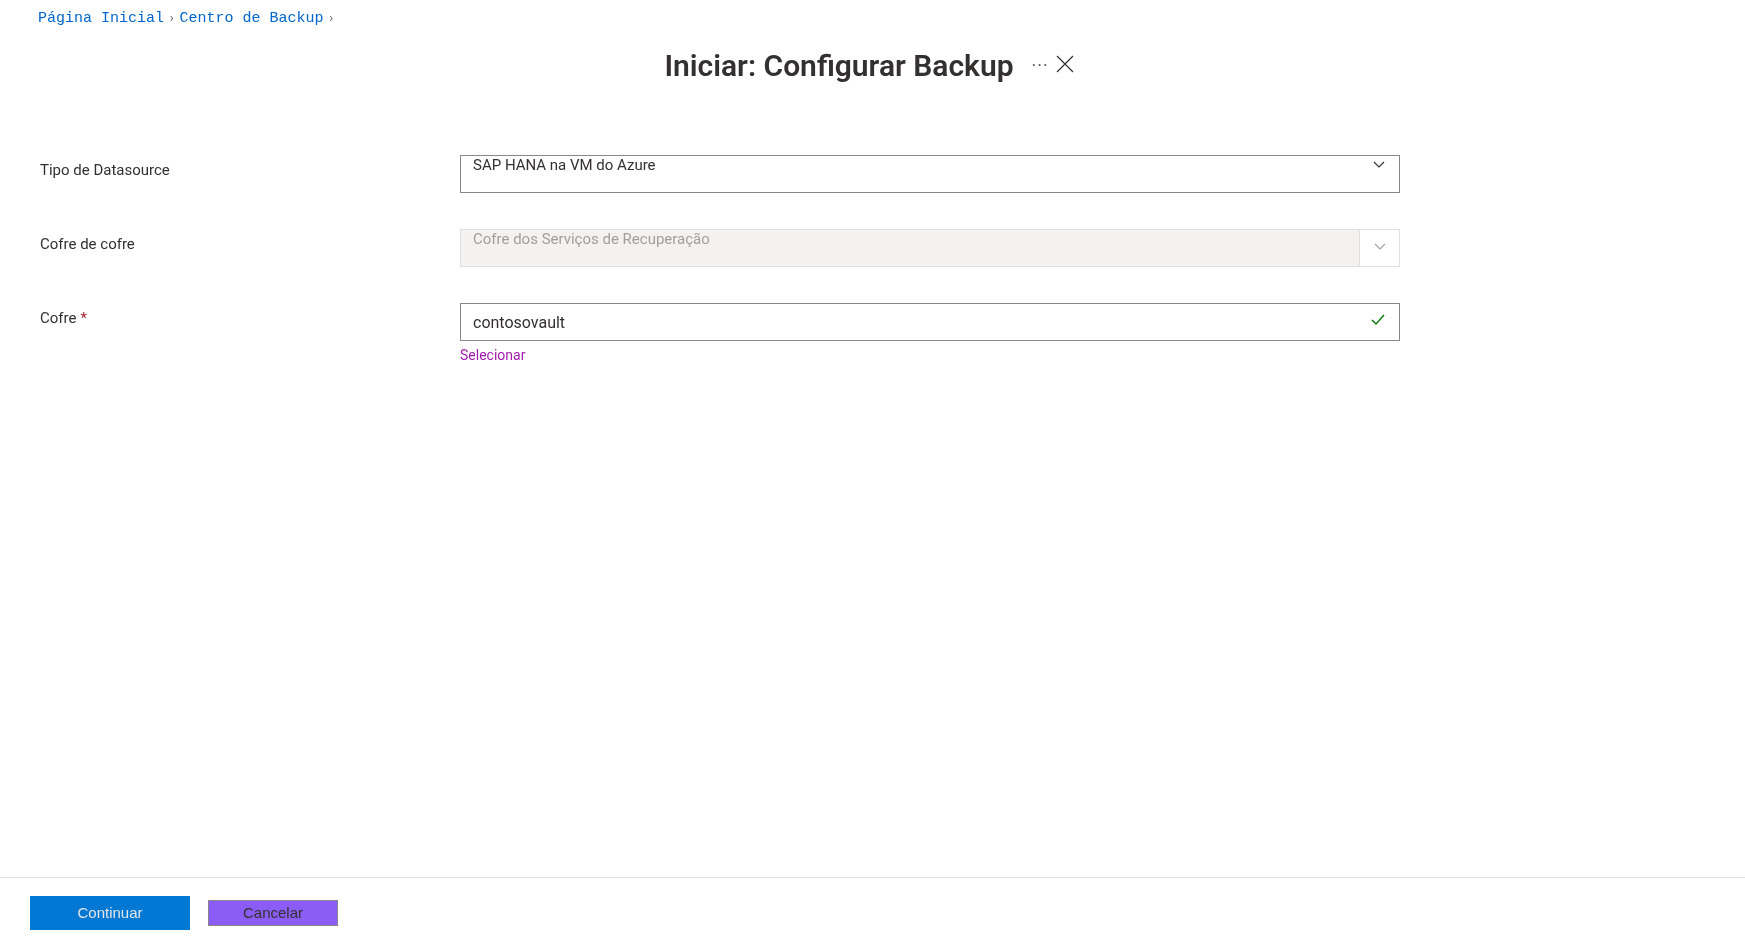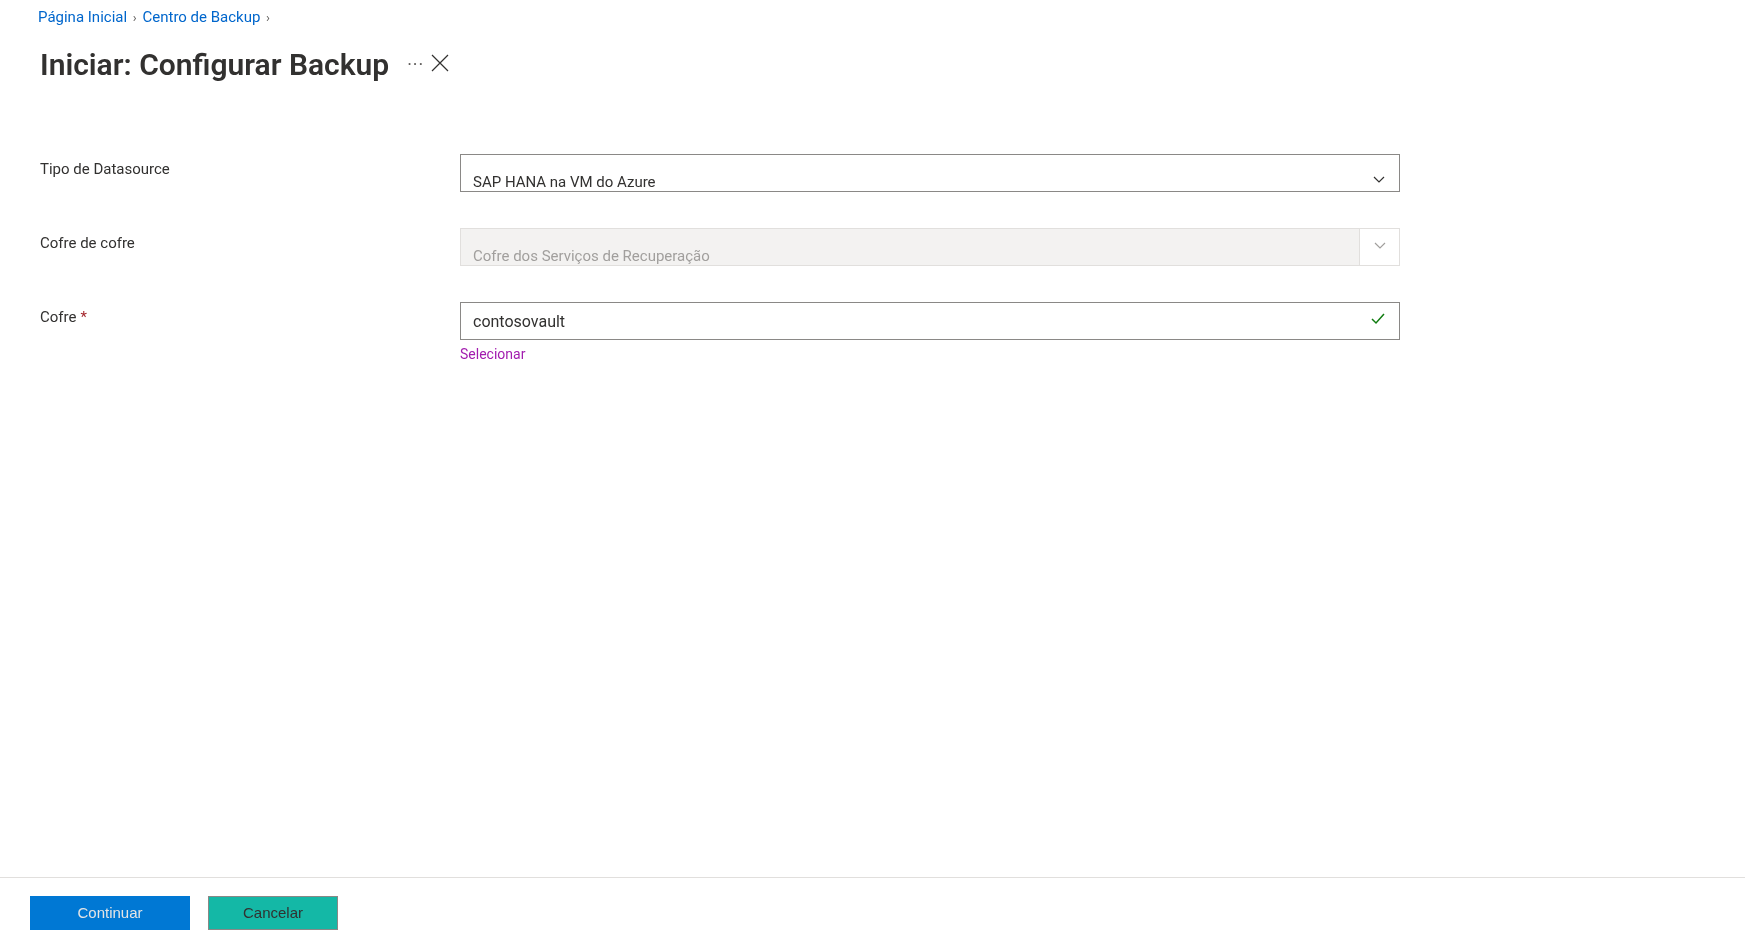--- a/index.html
+++ b/index.html
@@ -17,30 +17,31 @@
       position: relative;
       overflow: hidden;
     }
     .breadcrumb {
       padding: 8px 0 0 38px;
       font-size: 15px;
     }
     .breadcrumb a {
       color: #0066cc;
       text-decoration: none;
+      font-family: Liberation Mono, monospace;
     }
     .breadcrumb .sep {
       color: #605e5c;
       margin: 0 2px;
       font-size: 13px;
     }
     .title-row {
       display: flex;
       align-items: center;
-      justify-content: flex-start;
+      justify-content: center;
       padding: 18px 40px 10px 40px;
     }
     .title-left {
       display: flex;
       align-items: center;
       gap: 18px;
     }
     .page-title {
       font-size: 30px;
       font-weight: 600;
@@ -81,21 +82,21 @@
       flex: 1;
       max-width: 940px;
       position: relative;
     }
     .dropdown {
       width: 100%;
       height: 38px;
       border: 1px solid #8a8886;
       background: #ffffff;
       display: flex;
-      align-items: flex-end;
+      align-items: flex-start;
       justify-content: space-between;
       padding: 0 12px;
       font-size: 15px;
       color: #323130;
       cursor: pointer;
     }
     .dropdown.disabled {
       background: #f3f2f1;
       border: 1px solid #e1dfdd;
       color: #a19f9d;
@@ -160,24 +161,24 @@
       background: #0078d4;
       color: #e5e5e5;
       border: none;
       height: 34px;
       padding: 0 30px;
       font-size: 15px;
       cursor: pointer;
       min-width: 160px;
     }
     .btn-secondary {
-      background: #14b8a6;
+      background: #8b5cf6;
       color: #323130;
       border: 1px solid #8a8886;
-      height: 34px;
+      height: 26px;
       padding: 0 30px;
       font-size: 15px;
       cursor: pointer;
       min-width: 130px;
     }
   </style>
 </head>
 <body>
 
 <div class="breadcrumb">

